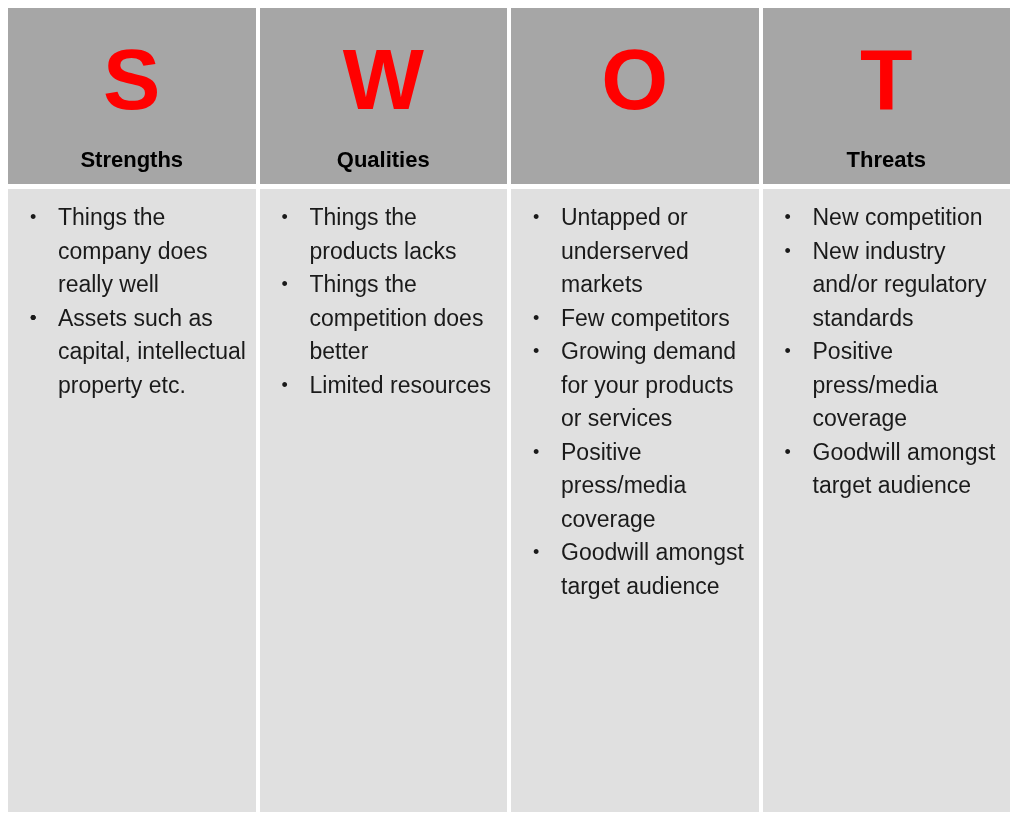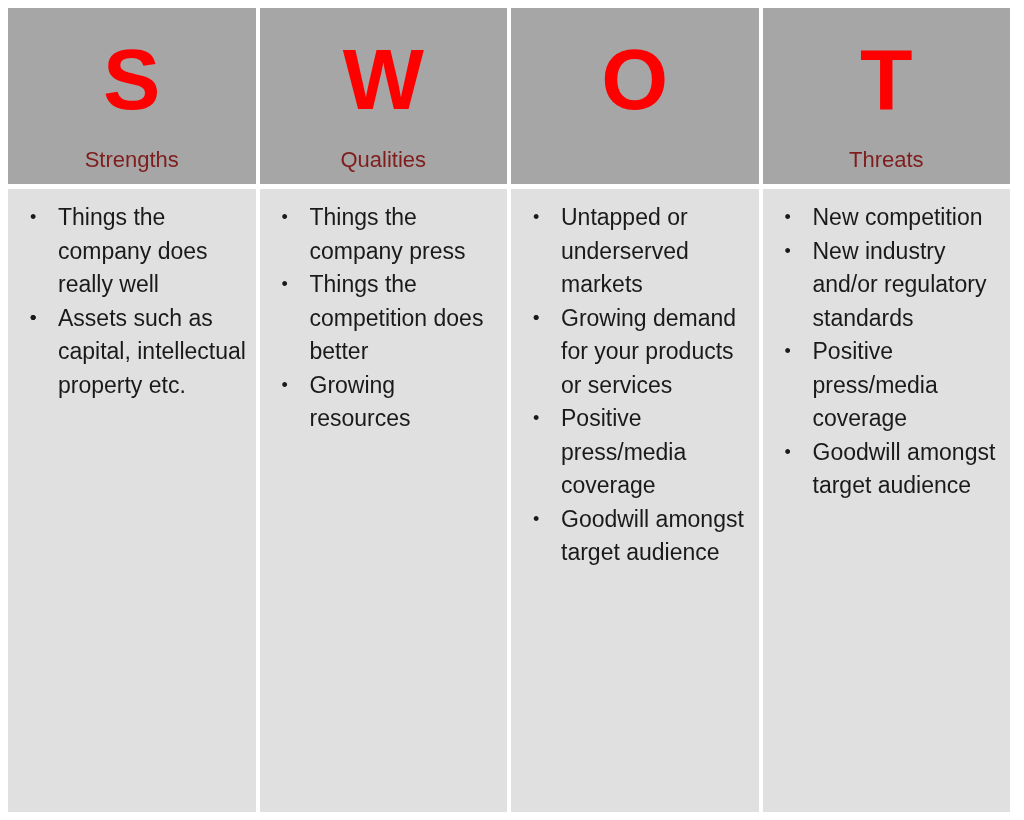--- a/index.html
+++ b/index.html
@@ -56,23 +56,23 @@
     letter-spacing: 0px;
     font-family: "Liberation Sans", "DejaVu Sans", sans-serif;
   }
 
   .header-label {
     position: absolute;
     bottom: 12px;
     left: 0;
     right: 0;
     text-align: center;
-    color: #7f1d1d;
+    color: #000000;
     font-size: 22px;
-    font-weight: normal;
+    font-weight: bold;
     line-height: 1.1;
   }
 
   
   .column-body {
     background: #e0e0e0;
     flex: 1 1 auto;
     padding: 12px 6px 10px 6px;
     overflow: hidden;
   }
@@ -124,35 +124,35 @@
     </div>
   </div>
 
   <div class="swot-column">
     <div class="column-header">
       <div class="header-letter">W</div>
       <div class="header-label">Qualities</div>
     </div>
     <div class="column-body">
       <ul class="bullet-list">
-        <li class="bullet-item"><span class="bullet-dot">•</span><span>Things the company press</span></li>
+        <li class="bullet-item"><span class="bullet-dot">•</span><span>Things the products lacks</span></li>
         <li class="bullet-item"><span class="bullet-dot">•</span><span>Things the competition does better</span></li>
-        <li class="bullet-item"><span class="bullet-dot">•</span><span>Growing resources</span></li>
+        <li class="bullet-item"><span class="bullet-dot">•</span><span>Limited resources</span></li>
       </ul>
     </div>
   </div>
 
   <div class="swot-column">
     <div class="column-header">
       <div class="header-letter">O</div>
     </div>
     <div class="column-body">
       <ul class="bullet-list">
         <li class="bullet-item"><span class="bullet-dot">•</span><span>Untapped or underserved markets</span></li>
-        <li class="bullet-item"><span class="bullet-dot">•</span></li>
+        <li class="bullet-item"><span class="bullet-dot">•</span><span>Few competitors</span></li>
         <li class="bullet-item"><span class="bullet-dot">•</span><span>Growing demand for your products or services</span></li>
         <li class="bullet-item"><span class="bullet-dot">•</span><span>Positive press/media coverage</span></li>
         <li class="bullet-item"><span class="bullet-dot">•</span><span>Goodwill amongst target audience</span></li>
       </ul>
     </div>
   </div>
 
   <div class="swot-column">
     <div class="column-header">
       <div class="header-letter">T</div>

